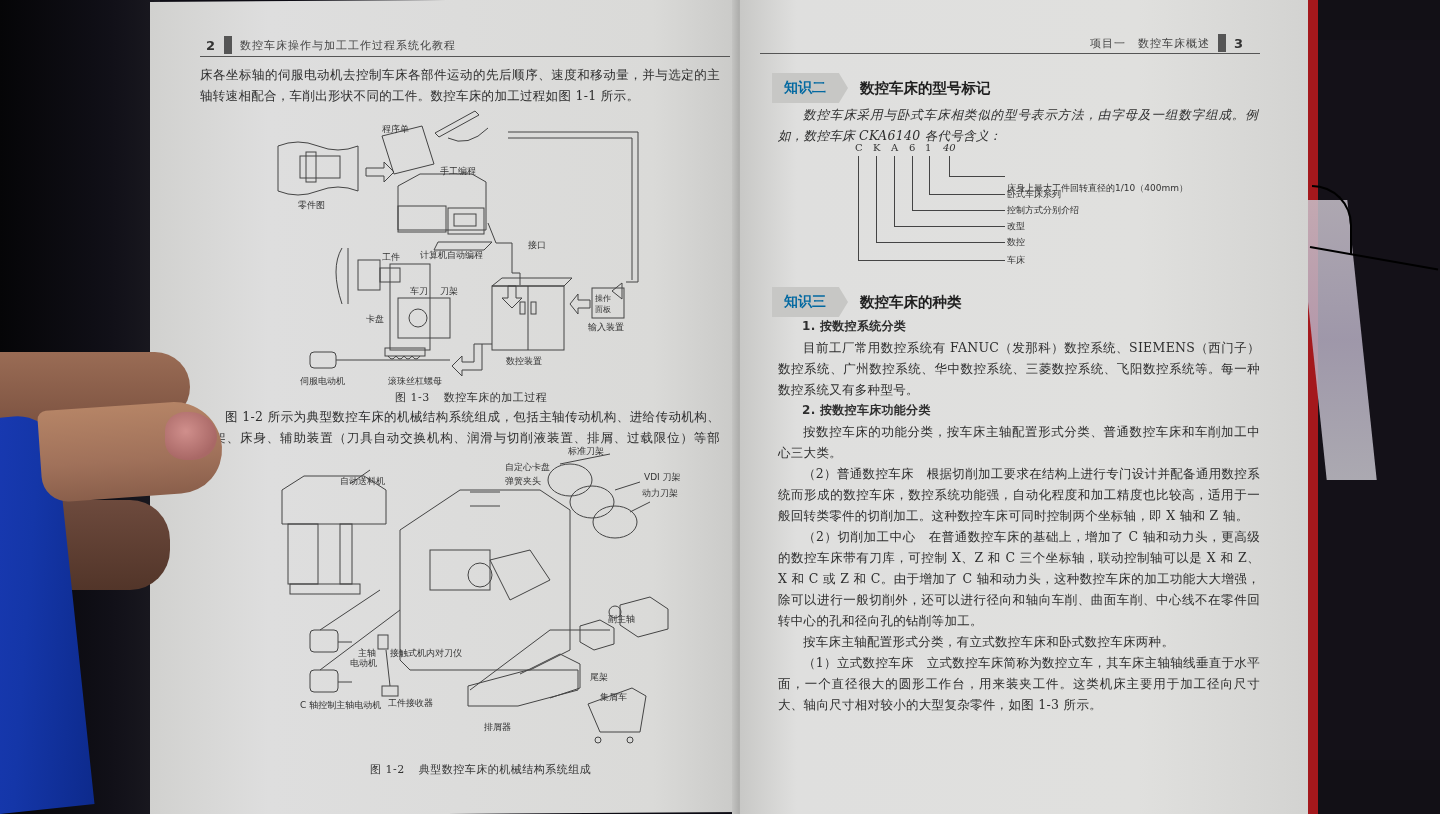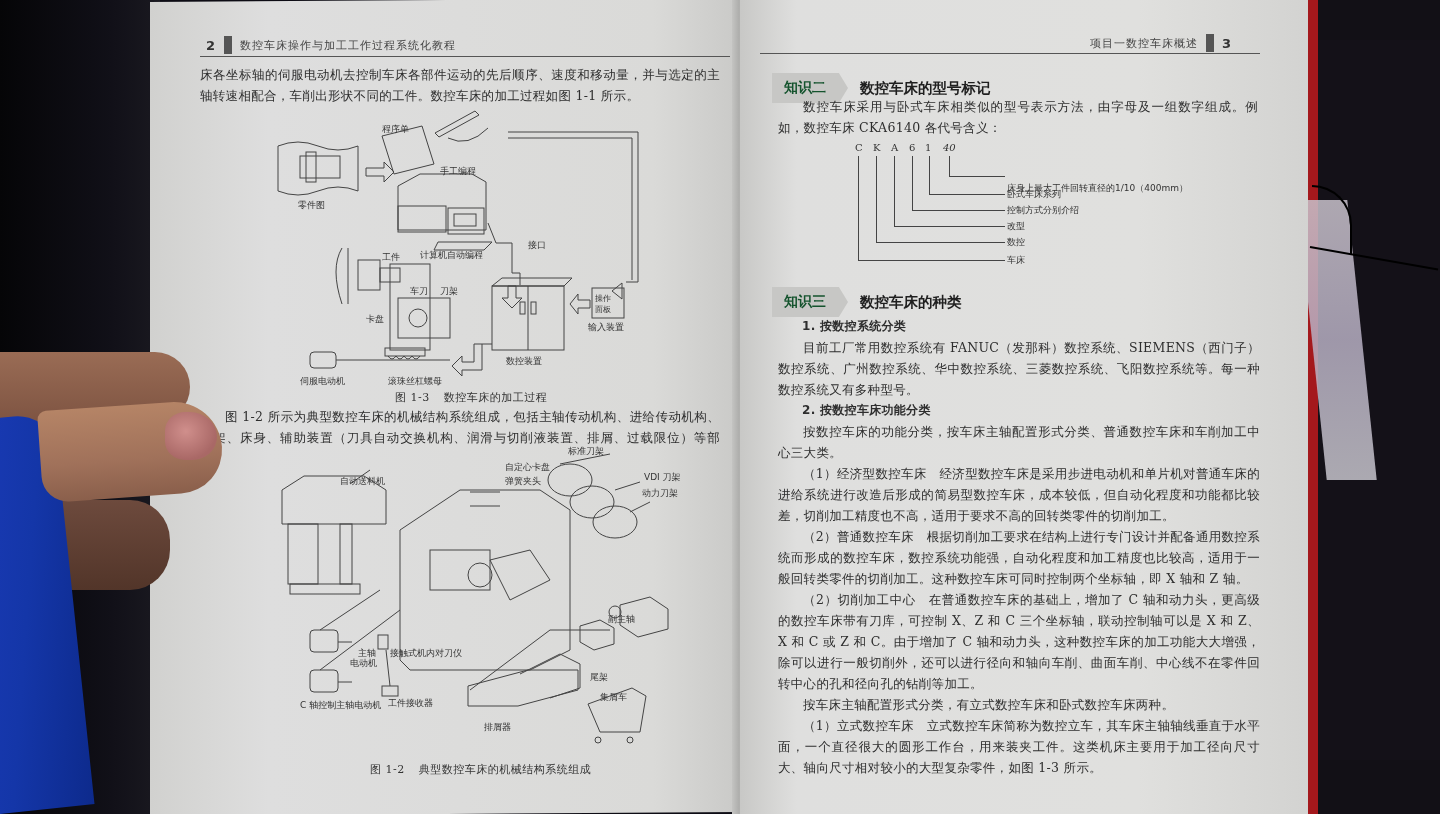--- a/index.html
+++ b/index.html
@@ -34,21 +34,21 @@
     .run-head .bar { width: 8px; height: 18px; background: #555; margin: 0 8px; }
     .rule { position: absolute; height: 1px; background: #555; }
 
     .txt { position: absolute; font-size: 12.5px; line-height: 21px; color: #2e2e2e; text-align: justify; letter-spacing: .3px; }
     .indent { text-indent: 2em; }
     .caption { position: absolute; font-size: 11px; color: #333; letter-spacing: .5px; }
     .caption .num { margin-right: 14px; }
 
     
     .kh { position: absolute; display: flex; align-items: center; }
-    .kh-tag { background: #c7c7c5; padding: 6px 22px 6px 12px; font-family: "DejaVu Sans", sans-serif; font-weight: bold; font-size: 14px; color: #14532d; clip-path: polygon(0 0, 88% 0, 100% 50%, 88% 100%, 0 100%); }
+    .kh-tag { background: #c7c7c5; padding: 6px 22px 6px 12px; font-family: "DejaVu Sans", sans-serif; font-weight: bold; font-size: 14px; color: #0369a1; clip-path: polygon(0 0, 88% 0, 100% 50%, 88% 100%, 0 100%); }
     .kh-title { margin-left: 12px; font-family: "DejaVu Sans", sans-serif; font-weight: bold; font-size: 14.5px; color: #1f1f1f; }
     .sub-head { font-family: "DejaVu Sans", sans-serif; font-weight: bold; font-size: 12px; }
 
     
     .cka { position: absolute; left: 845px; top: 142px; width: 360px; height: 130px; }
     .cka .letter { position: absolute; top: 0; font-size: 10px; color: #333; }
     .cka .line { position: absolute; background: #444; }
     .cka .desc { position: absolute; font-size: 9px; color: #333; white-space: nowrap; font-family: "DejaVu Sans", sans-serif; }
 
     
@@ -221,32 +221,32 @@
   <text x="330" y="250" font-size="9" fill="#333">集屑车</text>
   <text x="30" y="258" font-size="9" fill="#333">C 轴控制主轴电动机</text>
   <text x="118" y="256" font-size="9" fill="#333">工件接收器</text>
   <text x="214" y="280" font-size="9" fill="#333">排屑器</text>
 </svg>
 <div class="caption" style="left:370px;top:762px;">
   <span class="num">图 1-2</span><span>典型数控车床的机械结构系统组成</span>
 </div>
 
 <div class="run-head" style="left:1090px;top:34px;">
-  <span style="">项目一</span>
+  <span style="margin-right:12px;">项目一</span>
   <span>数控车床概述</span>
   <span class="bar"></span>
   <span class="pg">3</span>
 </div>
 <div class="rule" style="left:760px;top:53px;width:500px;"></div>
 
 <div class="kh" style="left:772px;top:73px;">
   <span class="kh-tag">知识二</span>
   <span class="kh-title">数控车床的型号标记</span>
 </div>
-<div class="txt indent" style="left:778px;top:96px;width:480px;">数控车床采用与卧式车床相类似的型号表示方法，由字母及一组数字组成。例如，数控车床 CKA6140 各代号含义：</div>
+<div class="txt indent" style="left:778px;top:104px;width:480px;font-style:italic;">数控车床采用与卧式车床相类似的型号表示方法，由字母及一组数字组成。例如，数控车床 CKA6140 各代号含义：</div>
 
 <div class="cka">
   <span class="letter" style="left:10px;">C</span>
   <span class="letter" style="left:28px;">K</span>
   <span class="letter" style="left:46px;">A</span>
   <span class="letter" style="left:64px;">6</span>
   <span class="letter" style="left:80px;">1</span>
   <span class="letter" style="left:98px;font-style:italic;">40</span>
 
   <div class="line" style="left:13px;top:14px;width:1px;height:104px;"></div>
@@ -273,21 +273,20 @@
 <div class="kh" style="left:772px;top:287px;">
   <span class="kh-tag">知识三</span>
   <span class="kh-title">数控车床的种类</span>
 </div>
 
 <div class="txt" style="left:778px;top:316px;width:482px;">
   <div class="indent sub-head">1. 按数控系统分类</div>
   <div class="indent">目前工厂常用数控系统有 FANUC（发那科）数控系统、SIEMENS（西门子）数控系统、广州数控系统、华中数控系统、三菱数控系统、飞阳数控系统等。每一种数控系统又有多种型号。</div>
   <div class="indent sub-head">2. 按数控车床功能分类</div>
   <div class="indent">按数控车床的功能分类，按车床主轴配置形式分类、普通数控车床和车削加工中心三大类。</div>
-  <div class="indent">（1）经济型数控车床　经济型数控车床是采用步进电动机和单片机对普通车床的进给系统进行改造后形成的简易型数控车床，成本较低，但自动化程度和功能都比较差，切削加工精度也不高，适用于要求不高的回转类零件的切削加工。</div>
   <div class="indent">（2）普通数控车床　根据切削加工要求在结构上进行专门设计并配备通用数控系统而形成的数控车床，数控系统功能强，自动化程度和加工精度也比较高，适用于一般回转类零件的切削加工。这种数控车床可同时控制两个坐标轴，即 X 轴和 Z 轴。</div>
   <div class="indent">（2）切削加工中心　在普通数控车床的基础上，增加了 C 轴和动力头，更高级的数控车床带有刀库，可控制 X、Z 和 C 三个坐标轴，联动控制轴可以是 X 和 Z、X 和 C 或 Z 和 C。由于增加了 C 轴和动力头，这种数控车床的加工功能大大增强，除可以进行一般切削外，还可以进行径向和轴向车削、曲面车削、中心线不在零件回转中心的孔和径向孔的钻削等加工。</div>
   <div class="indent">按车床主轴配置形式分类，有立式数控车床和卧式数控车床两种。</div>
   <div class="indent">（1）立式数控车床　立式数控车床简称为数控立车，其车床主轴轴线垂直于水平面，一个直径很大的圆形工作台，用来装夹工件。这类机床主要用于加工径向尺寸大、轴向尺寸相对较小的大型复杂零件，如图 1-3 所示。</div>
 </div>
 
 <div class="finger-top"></div>
 <div class="finger-low"></div>
 <div class="sleeve"></div>
 <div class="thumb"></div>

